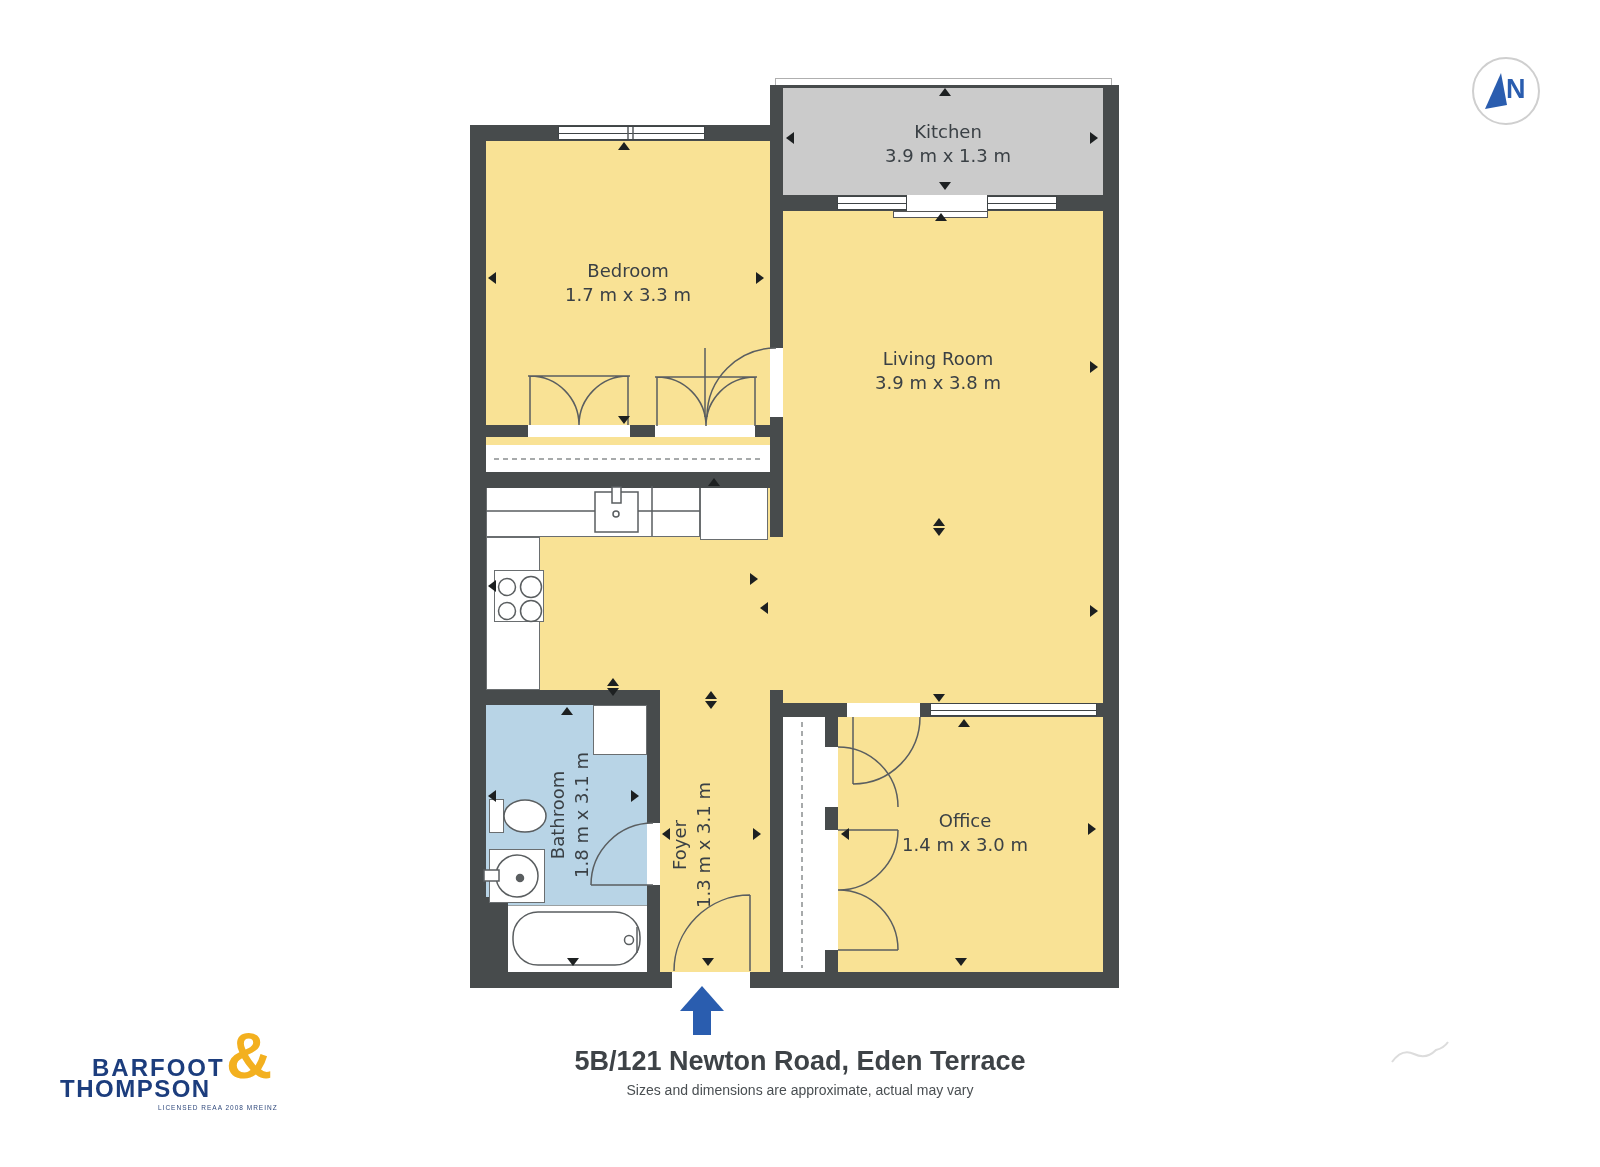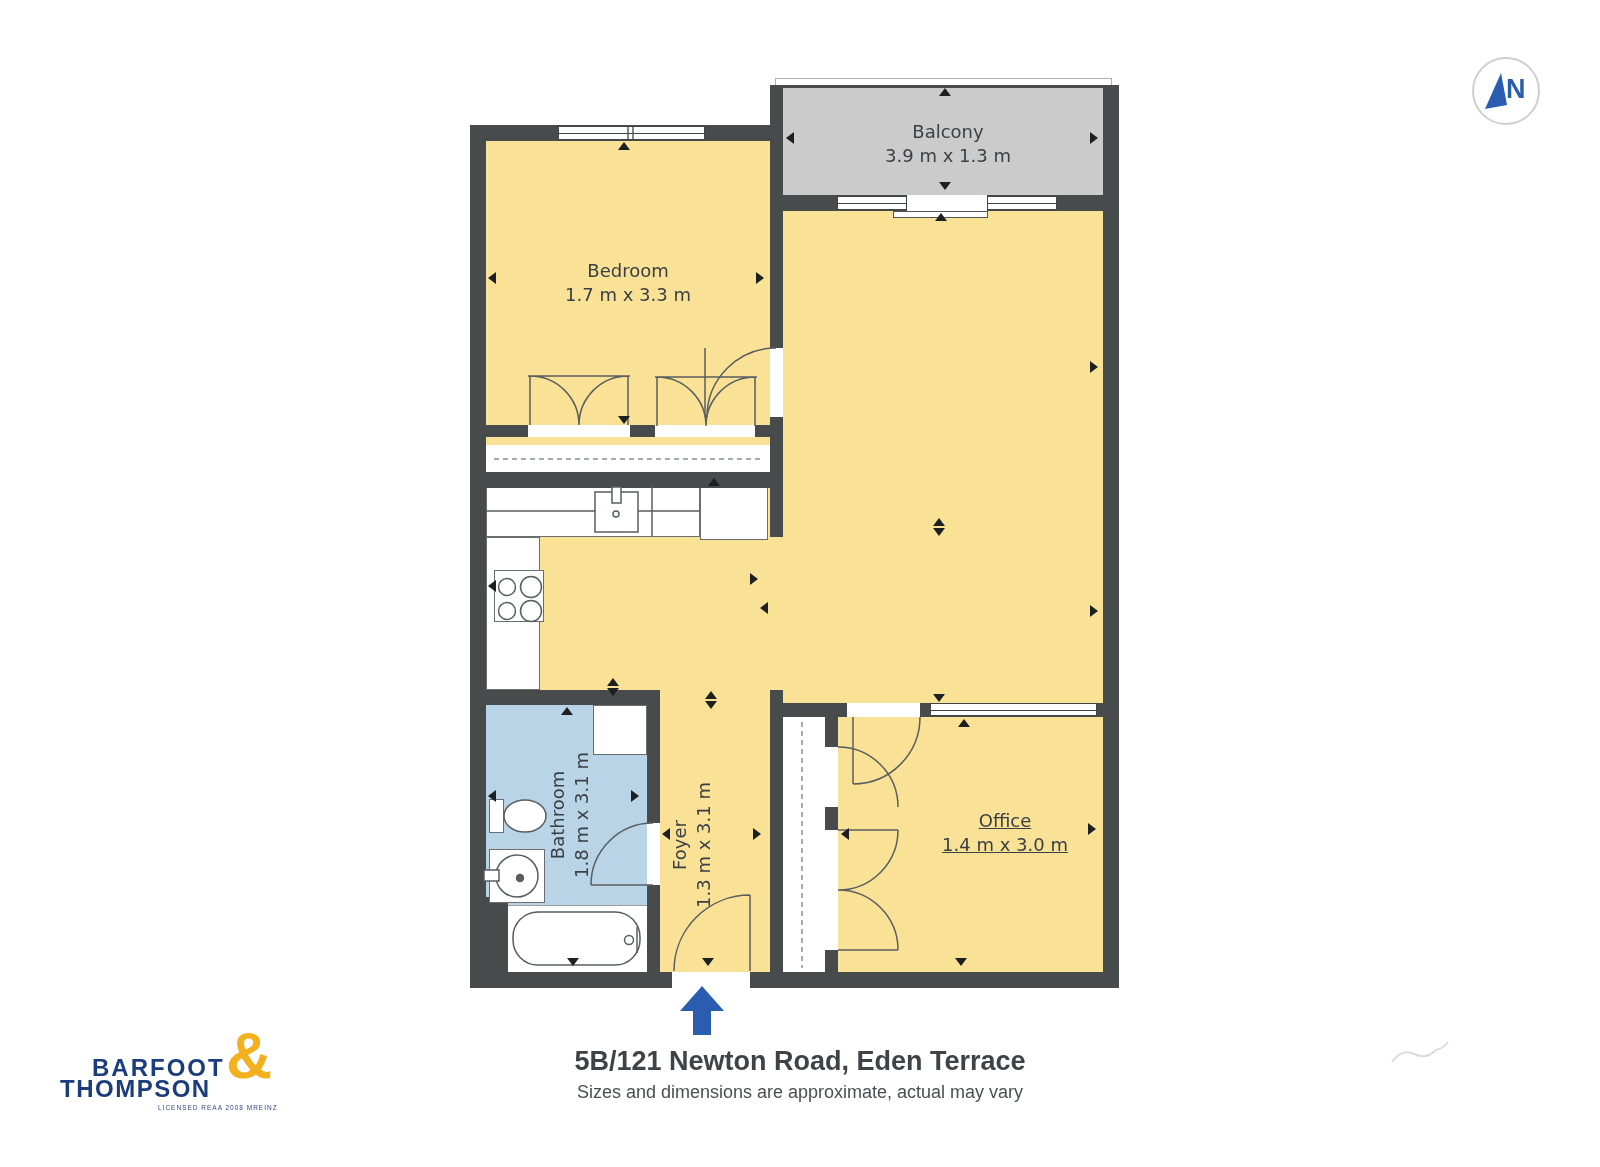--- a/index.html
+++ b/index.html
@@ -23,21 +23,21 @@
   
   .tu,.td,.tl,.tr{position:absolute;width:0;height:0;}
   .tu{border-left:6px solid transparent;border-right:6px solid transparent;border-bottom:8px solid #1d2021;}
   .td{border-left:6px solid transparent;border-right:6px solid transparent;border-top:8px solid #1d2021;}
   .tl{border-top:6px solid transparent;border-bottom:6px solid transparent;border-right:8px solid #1d2021;}
   .tr{border-top:6px solid transparent;border-bottom:6px solid transparent;border-left:8px solid #1d2021;}
   .overlay{position:absolute;left:0;top:0;pointer-events:none;}
   .title{position:absolute;left:0;right:0;top:1046px;text-align:center;
          font-family:"Liberation Sans",sans-serif;font-weight:bold;font-size:27px;color:#3E4347;}
   .disclaimer{position:absolute;left:0;right:0;top:1082px;text-align:center;
-         font-family:"Liberation Sans",sans-serif;font-size:18px;color:#4a4f52;}
+         font-family:"Liberation Sans",sans-serif;font-size:14px;color:#4a4f52;}
   .logo{position:absolute;left:55px;top:1028px;width:230px;height:90px;
         font-family:"Liberation Sans",sans-serif;color:var(--logo-navy);}
   .logo .l1{position:absolute;left:37px;top:26px;font-size:24px;font-weight:bold;letter-spacing:2px;}
   .logo .l2{position:absolute;left:5px;top:47px;font-size:24px;font-weight:bold;letter-spacing:1.5px;}
   .logo .amp{position:absolute;left:171px;top:-9px;font-size:64px;font-weight:bold;color:var(--logo-gold);}
   .logo .lic{position:absolute;left:103px;top:76px;font-size:6.5px;letter-spacing:1px;color:#30497c;}
   .compass{position:absolute;left:1472px;top:57px;width:68px;height:68px;border-radius:50%;
            background:#fff;border:2px solid #cfcfcf;box-sizing:border-box;}
   .compass .n{position:absolute;left:32px;top:15px;font-size:27px;font-weight:bold;
               color:var(--compass-blue);font-family:"Liberation Sans",sans-serif;}
@@ -166,36 +166,40 @@
   <div class="tl" style="left:662px;top:828px;"></div>
   <div class="tr" style="left:753px;top:828px;"></div>
   <div class="td" style="left:702px;top:958px;"></div>
   <div class="tr" style="left:1088px;top:823px;"></div>
   <div class="td" style="left:955px;top:958px;"></div>
   <div class="td" style="left:933px;top:694px;"></div>
   <div class="tu" style="left:958px;top:719px;"></div>
   <div class="tl" style="left:841px;top:828px;"></div>
 
   <div class="rlabel" style="left:838px;top:120px;">
-    <div>Balcony</div>
+    <div>Kitchen</div>
       <div>3.9 m x 1.3 m</div>
   </div>
   <div class="rlabel" style="left:518px;top:259px;">
     <div>Bedroom</div>
       <div>1.7 m x 3.3 m</div>
   </div>
+  <div class="rlabel" style="left:828px;top:347px;">
+    <div>Living Room</div>
+      <div>3.9 m x 3.8 m</div>
+  </div>
   <div class="rlabel rot" style="left:460px;top:791px;">
     <div>Bathroom</div>
       <div>1.8 m x 3.1 m</div>
   </div>
   <div class="rlabel rot" style="left:582px;top:821px;">
     <div>Foyer</div>
       <div>1.3 m x 3.1 m</div>
   </div>
-  <div class="rlabel" style="left:895px;top:809px;text-decoration:underline;">
+  <div class="rlabel" style="left:855px;top:809px;">
     <div>Office</div>
       <div>1.4 m x 3.0 m</div>
   </div>
 
   <div class="entry-arrow">
     <div class="head"></div>
     <div class="stem"></div>
   </div>
 
   <div class="compass">

